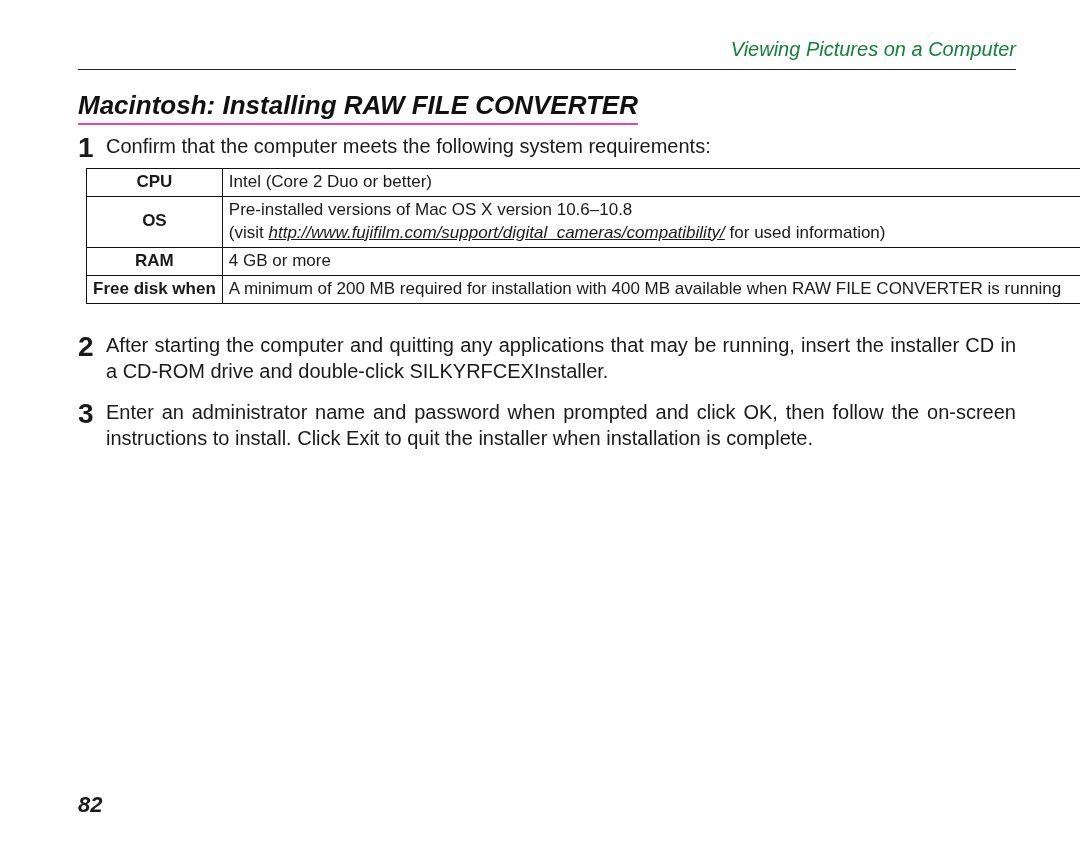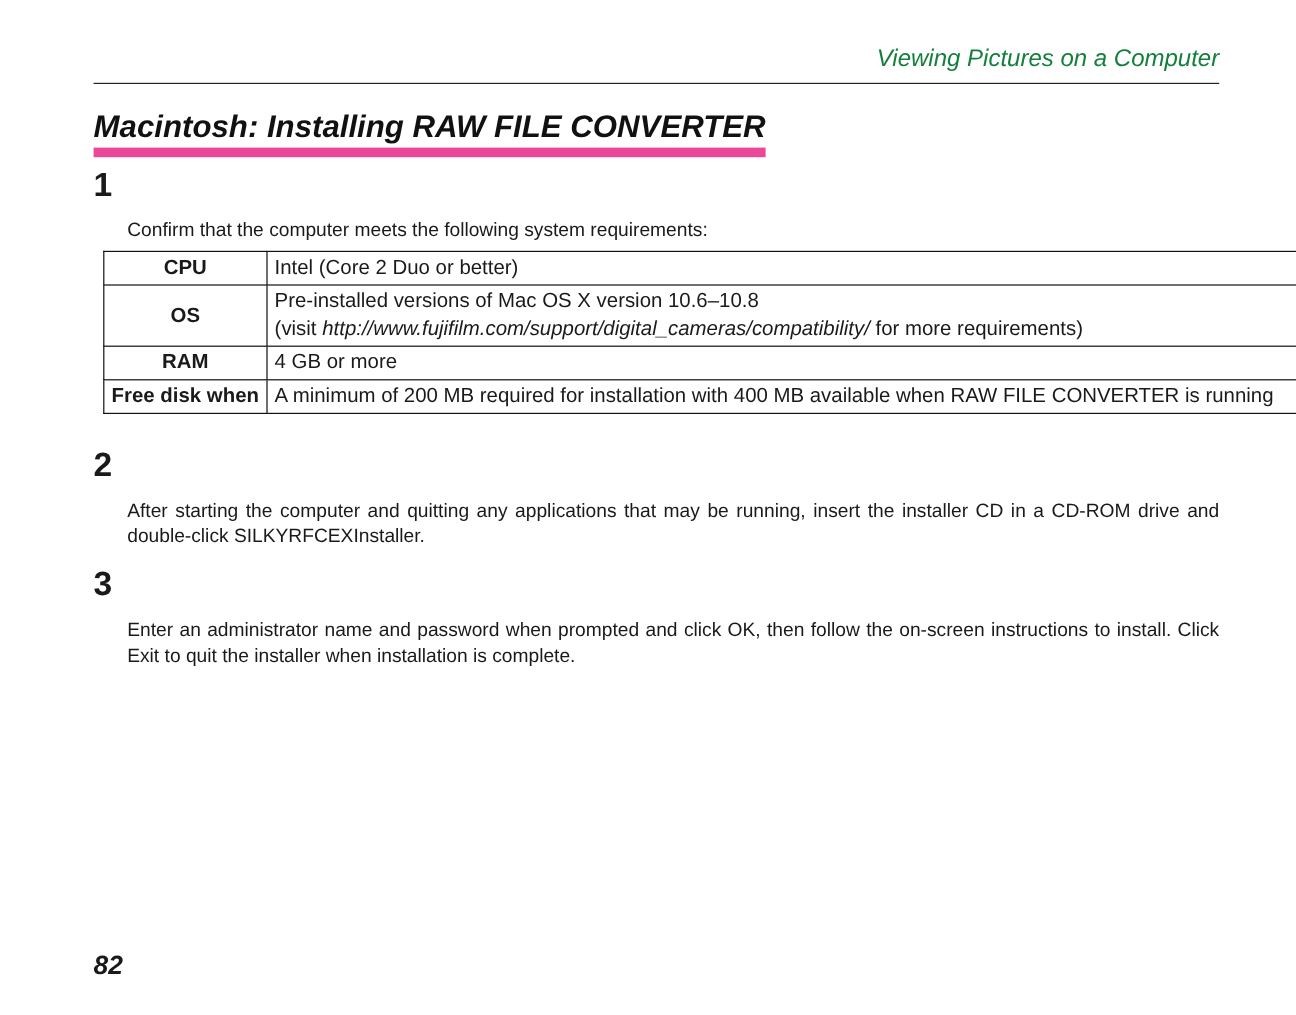--- a/index.html
+++ b/index.html
@@ -26,21 +26,21 @@
     color: #15803d;
     border-bottom: 1px solid #222;
     padding-bottom: 8px;
     margin-bottom: 20px;
   }
   .h2 {
     font-weight: 800;
     font-style: italic;
     font-size: 26px;
     color: #111;
-    border-bottom: 8px solid #ec4899;
+    border-bottom: 2px solid #ec4899;
     display: inline-block;
     padding-bottom: 2px;
     margin-bottom: 6px;
   }
   .intro {
     font-size: 20px;
     margin: 2px 0 2px 0;
   }
   .step {
     display: flex;
@@ -49,25 +49,24 @@
   }
   .step-num {
     font-weight: 700;
     font-size: 28px;
     line-height: 1;
     min-width: 22px;
     margin-right: 6px;
     margin-top: 1px;
   }
   .step-body {
-    font-size: 16px;
+    font-size: 20px;
     line-height: 1.33;
     flex: 1;
     text-align: justify;
-    margin-top: 43px;
   }
   .step2 { margin-top: 28px; }
   .step3 { margin-top: 14px; }
   .bold { font-weight: 400; }
   .req-table {
     border-collapse: collapse;
     width: 1072px;
     margin-left: 8px;
     margin-top: 6px;
     font-size: 17px;
@@ -77,21 +76,21 @@
     border: 1px solid #111;
     padding: 2px 6px;
     vertical-align: middle;
   }
   .req-table td.label {
     text-align: center;
     font-weight: 700;
     white-space: nowrap;
     width: 110px;
   }
-  .ital { font-style: italic; }
+  .ital { font-style: italic; text-decoration: underline; }
   .filler { flex: 1; }
   .page-num {
     font-weight: 700;
     font-style: italic;
     font-size: 22px;
   }
 </style>
 </head>
 <body>
 
@@ -110,21 +109,21 @@
   <table class="req-table">
     <tbody>
         <tr>
       <td class="label">CPU</td>
       <td>Intel (Core 2 Duo or better)</td>
     </tr>
     <tr>
       <td class="label">OS</td>
       <td>
         <span style="white-space:pre-wrap;">Pre-installed versions of Mac OS X version 10.6–10.8
-(visit </span><span class="ital">http://www.fujifilm.com/support/digital_cameras/compatibility/</span><span> for more requirements)</span>
+(visit </span><span class="ital">http://www.fujifilm.com/support/digital_cameras/compatibility/</span><span> for used information)</span>
       </td>
     </tr>
     <tr>
       <td class="label">RAM</td>
       <td>4 GB or more</td>
     </tr>
     <tr>
       <td class="label">Free disk when</td>
       <td>A minimum of 200 MB required for installation with 400 MB available when RAW FILE CONVERTER is running</td>
     </tr>

